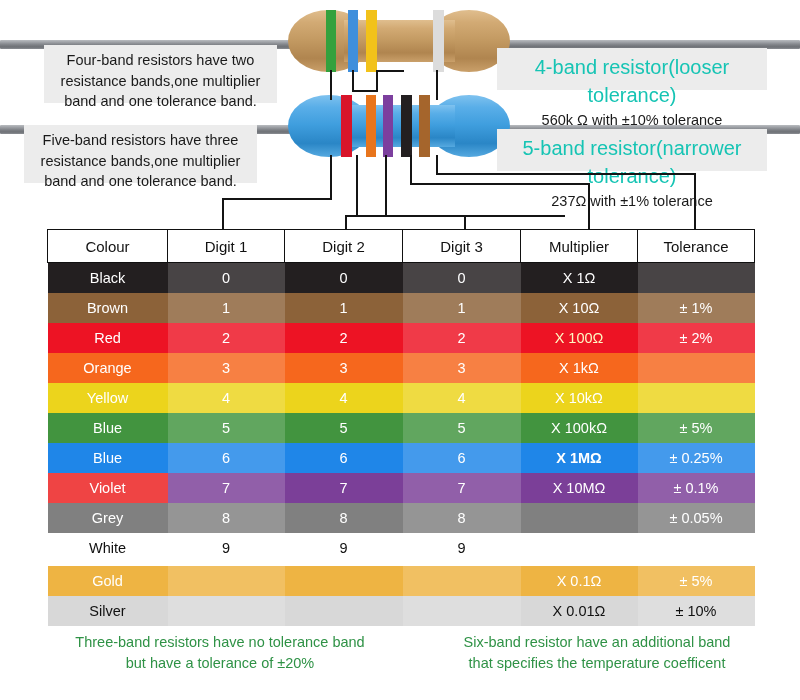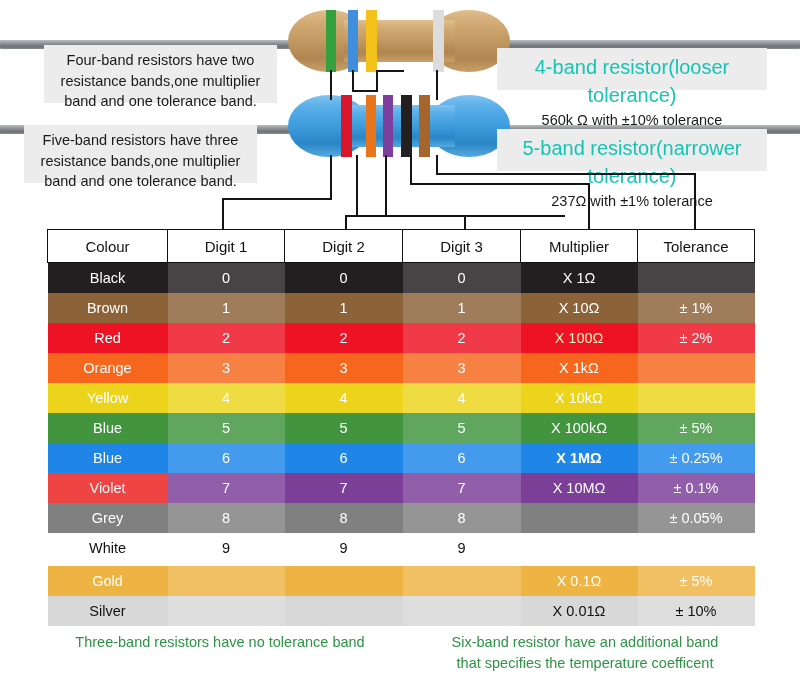--- a/index.html
+++ b/index.html
@@ -458,19 +458,20 @@
           </td>
           <td class="wash" style="background: rgb(216, 216, 216); color: rgb(17, 17, 17);">
             <span class="cellwrap">± 10%</span>
           </td>
         </tr>
       </tbody>
   </table>
 
   <div class="foot" style="left:60px;top:632px;width:320px;">
     <div>Three-band resistors have no tolerance band</div>
-  </div>
-  <div class="foot" style="left:420px;top:632px;width:330px;">
+    <div>but have a tolerance of ±20%</div>
+  </div>
+  <div class="foot" style="left:432px;top:632px;width:330px;">
     <div>Six-band resistor have an additional band</div>
     <div>that specifies the temperature coefficent</div>
   </div>
 
 </div>
 
 </body></html>

